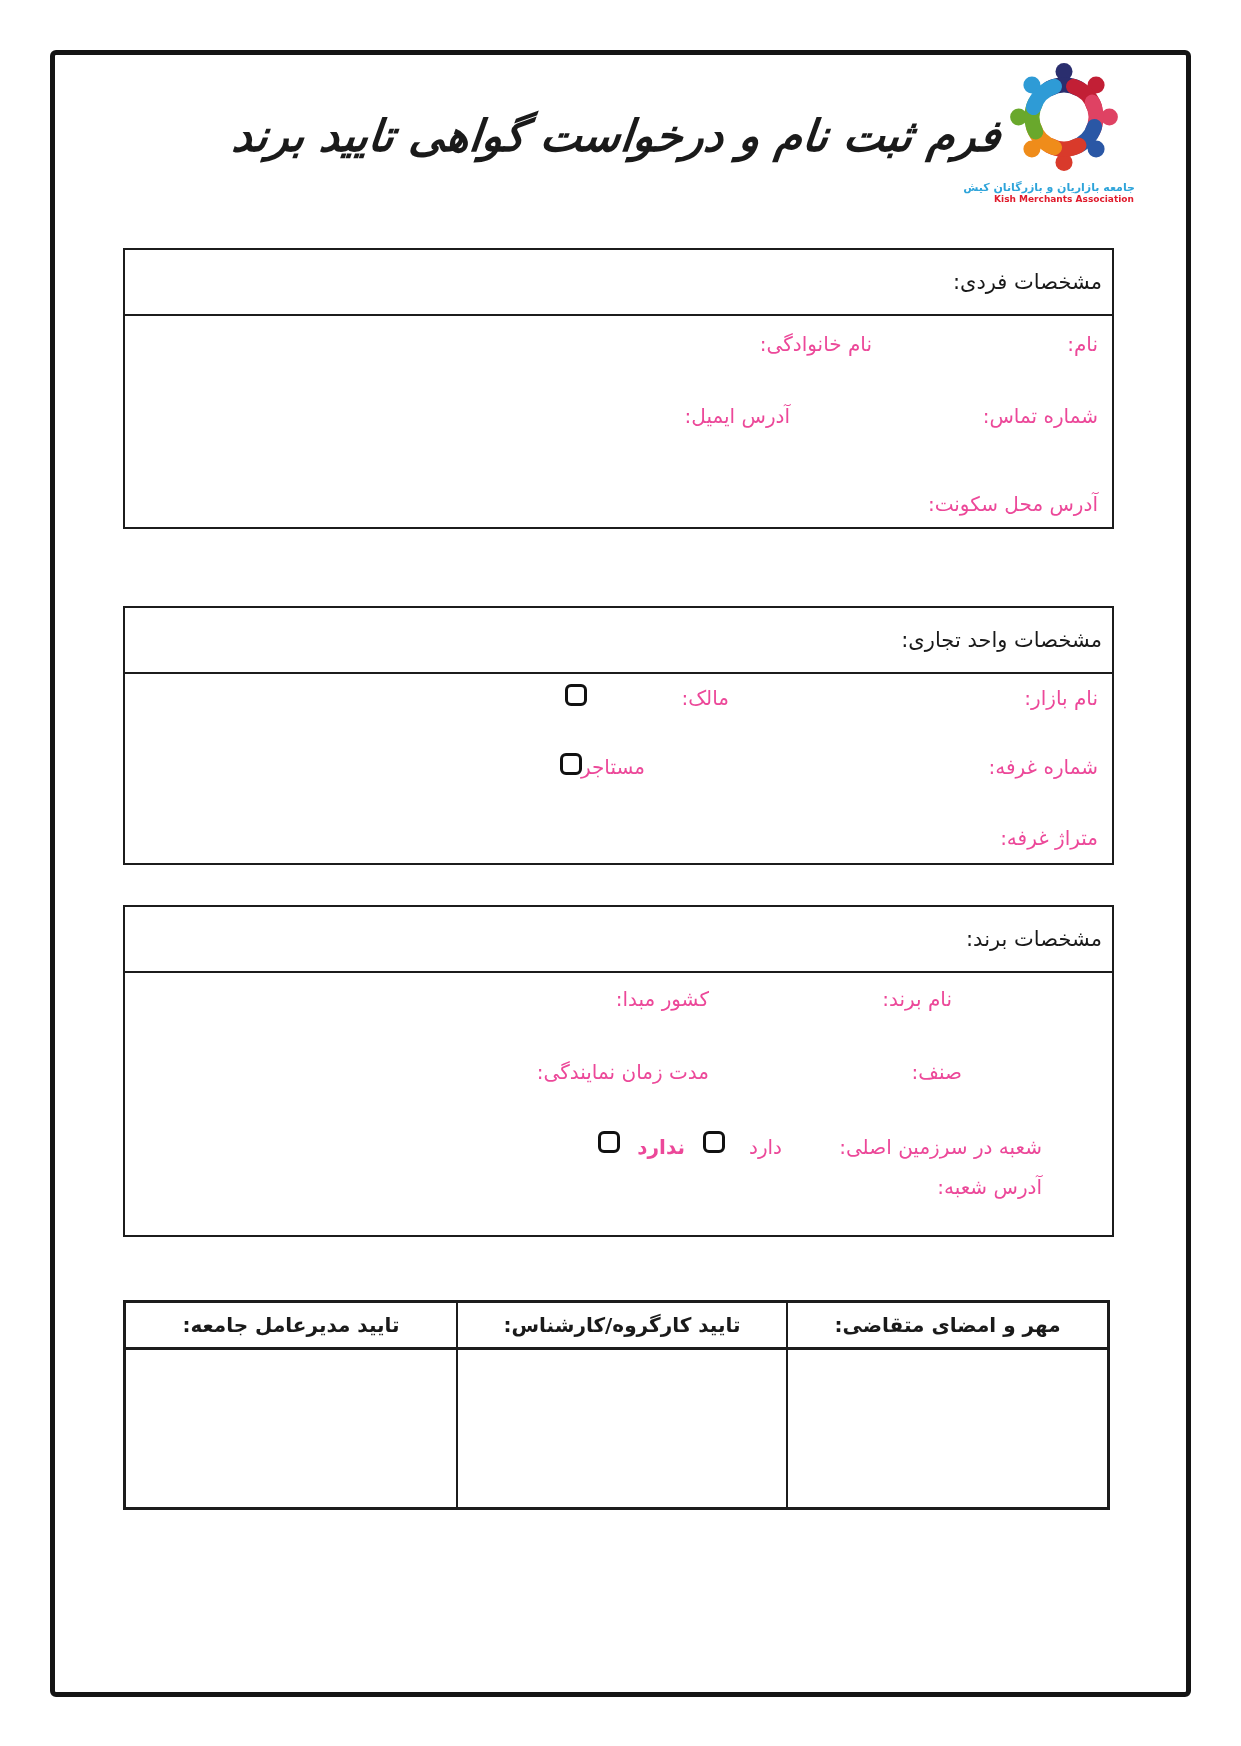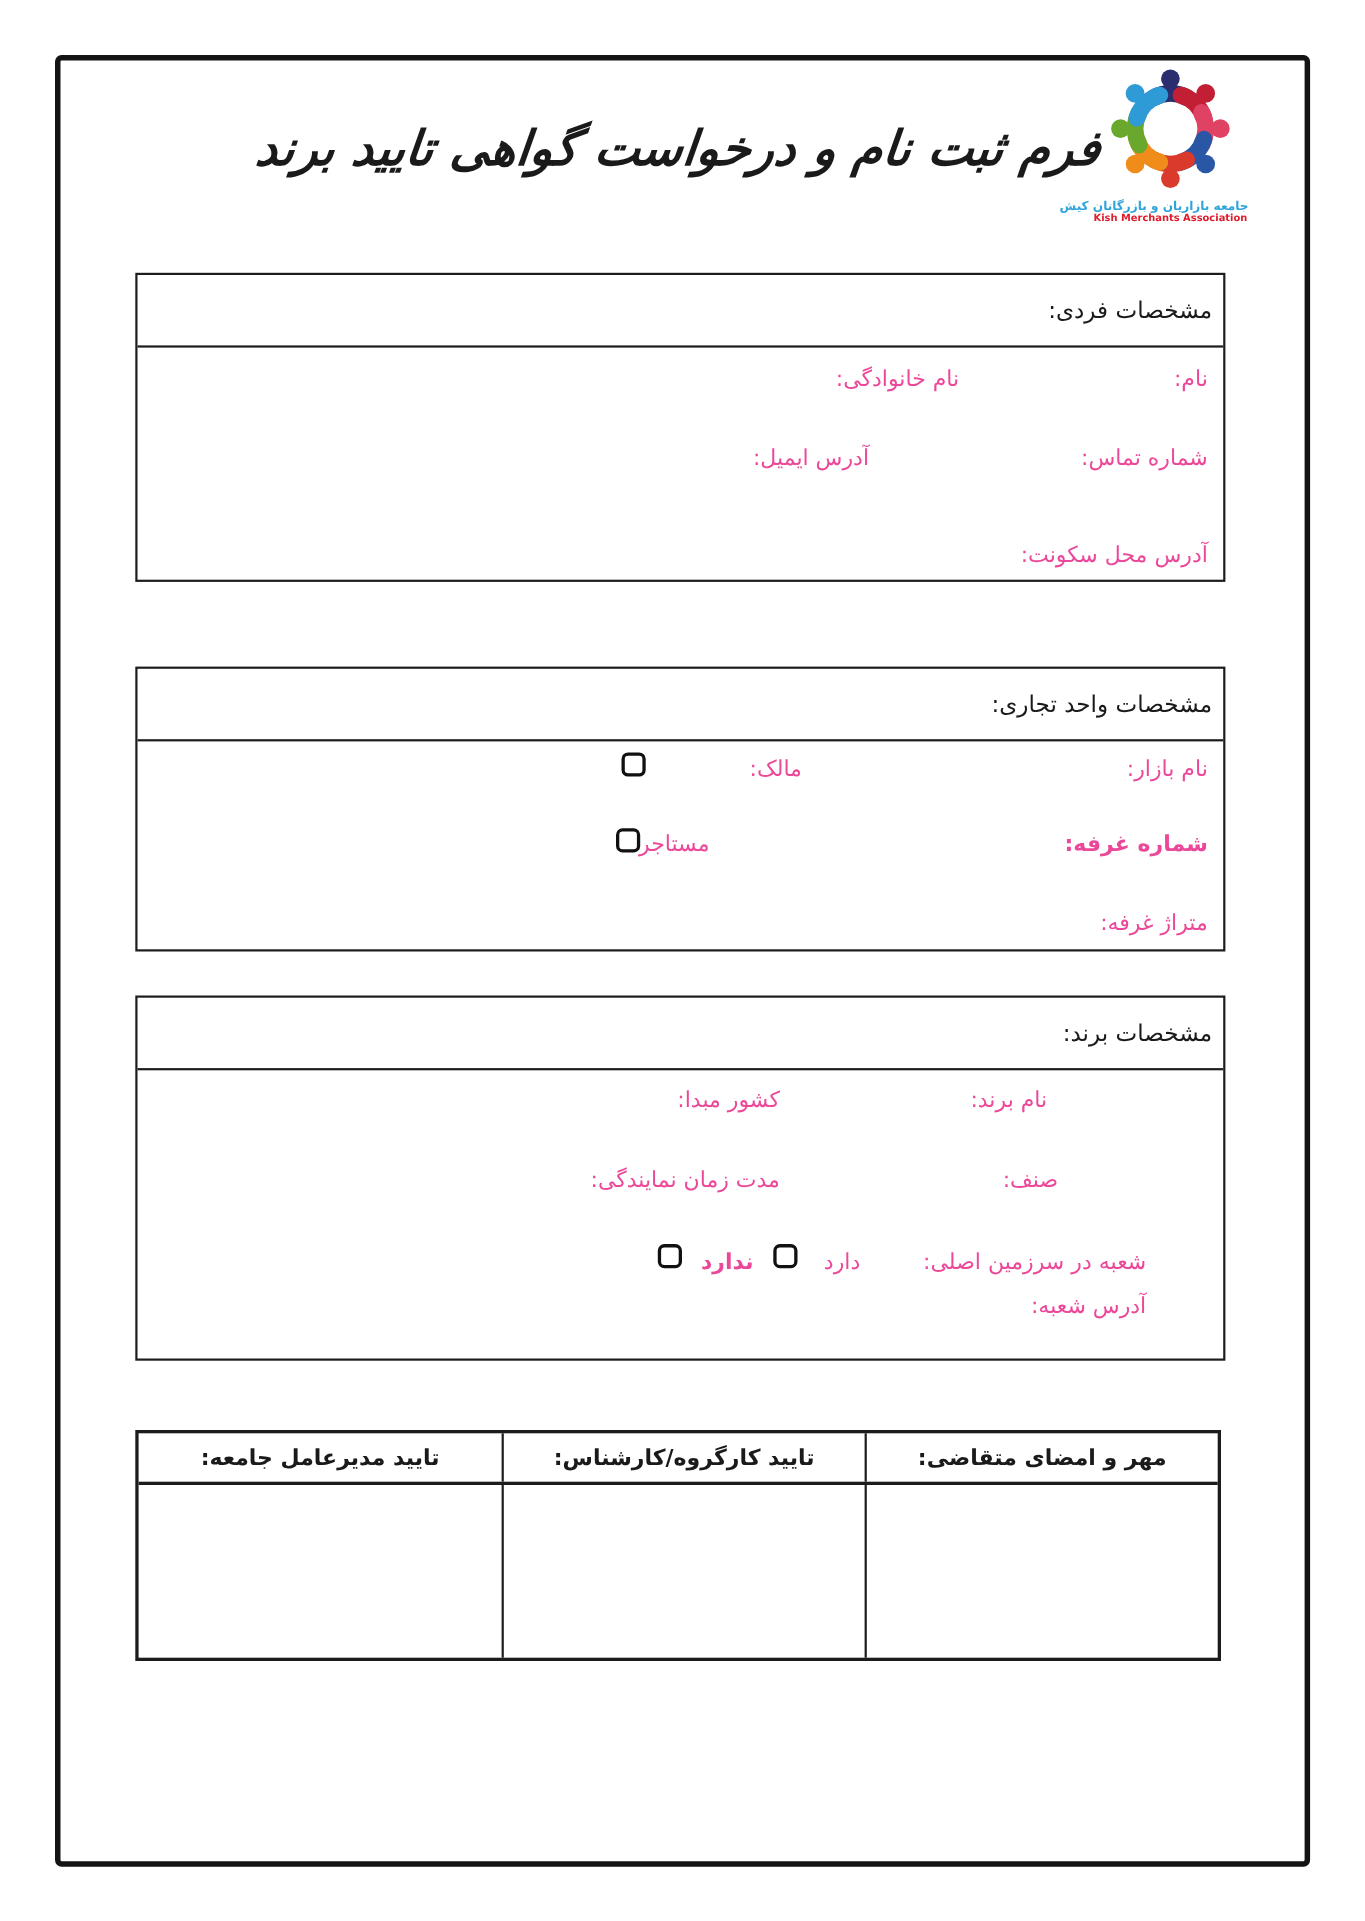--- a/index.html
+++ b/index.html
@@ -118,21 +118,21 @@
     <span class="lbl" style="right:14px;top:154px;">شماره تماس:</span>
     <span class="lbl" style="right:322px;top:154px;">آدرس ایمیل:</span>
     <span class="lbl" style="right:14px;top:226px;margin-top:16px;">آدرس محل سکونت:</span>
   </div>
 
   <div class="section sec2">
     <div class="sec-head">مشخصات واحد تجاری:</div>
     <span class="lbl" style="right:14px;top:78px;">نام بازار:</span>
     <span class="lbl" style="right:383px;top:78px;">مالک:</span>
     <div class="cb" style="right:525px;top:76px;"></div>
-    <span class="lbl" style="right:14px;top:147px;font-weight:bold;">شماره غرفه:</span>
+    <span class="lbl" style="right:14px;top:147px;">شماره غرفه:</span>
     <span class="lbl" style="right:467px;top:147px;">مستاجر:</span>
     <div class="cb" style="right:530px;top:145px;"></div>
     <span class="lbl" style="right:14px;top:218px;">متراژ غرفه:</span>
   </div>
 
   <div class="section sec3">
     <div class="sec-head">مشخصات برند:</div>
     <span class="lbl" style="right:160px;top:80px;">نام برند:</span>
     <span class="lbl" style="right:403px;top:80px;">کشور مبدا:</span>
     <span class="lbl" style="right:150px;top:153px;">صنف:</span>

